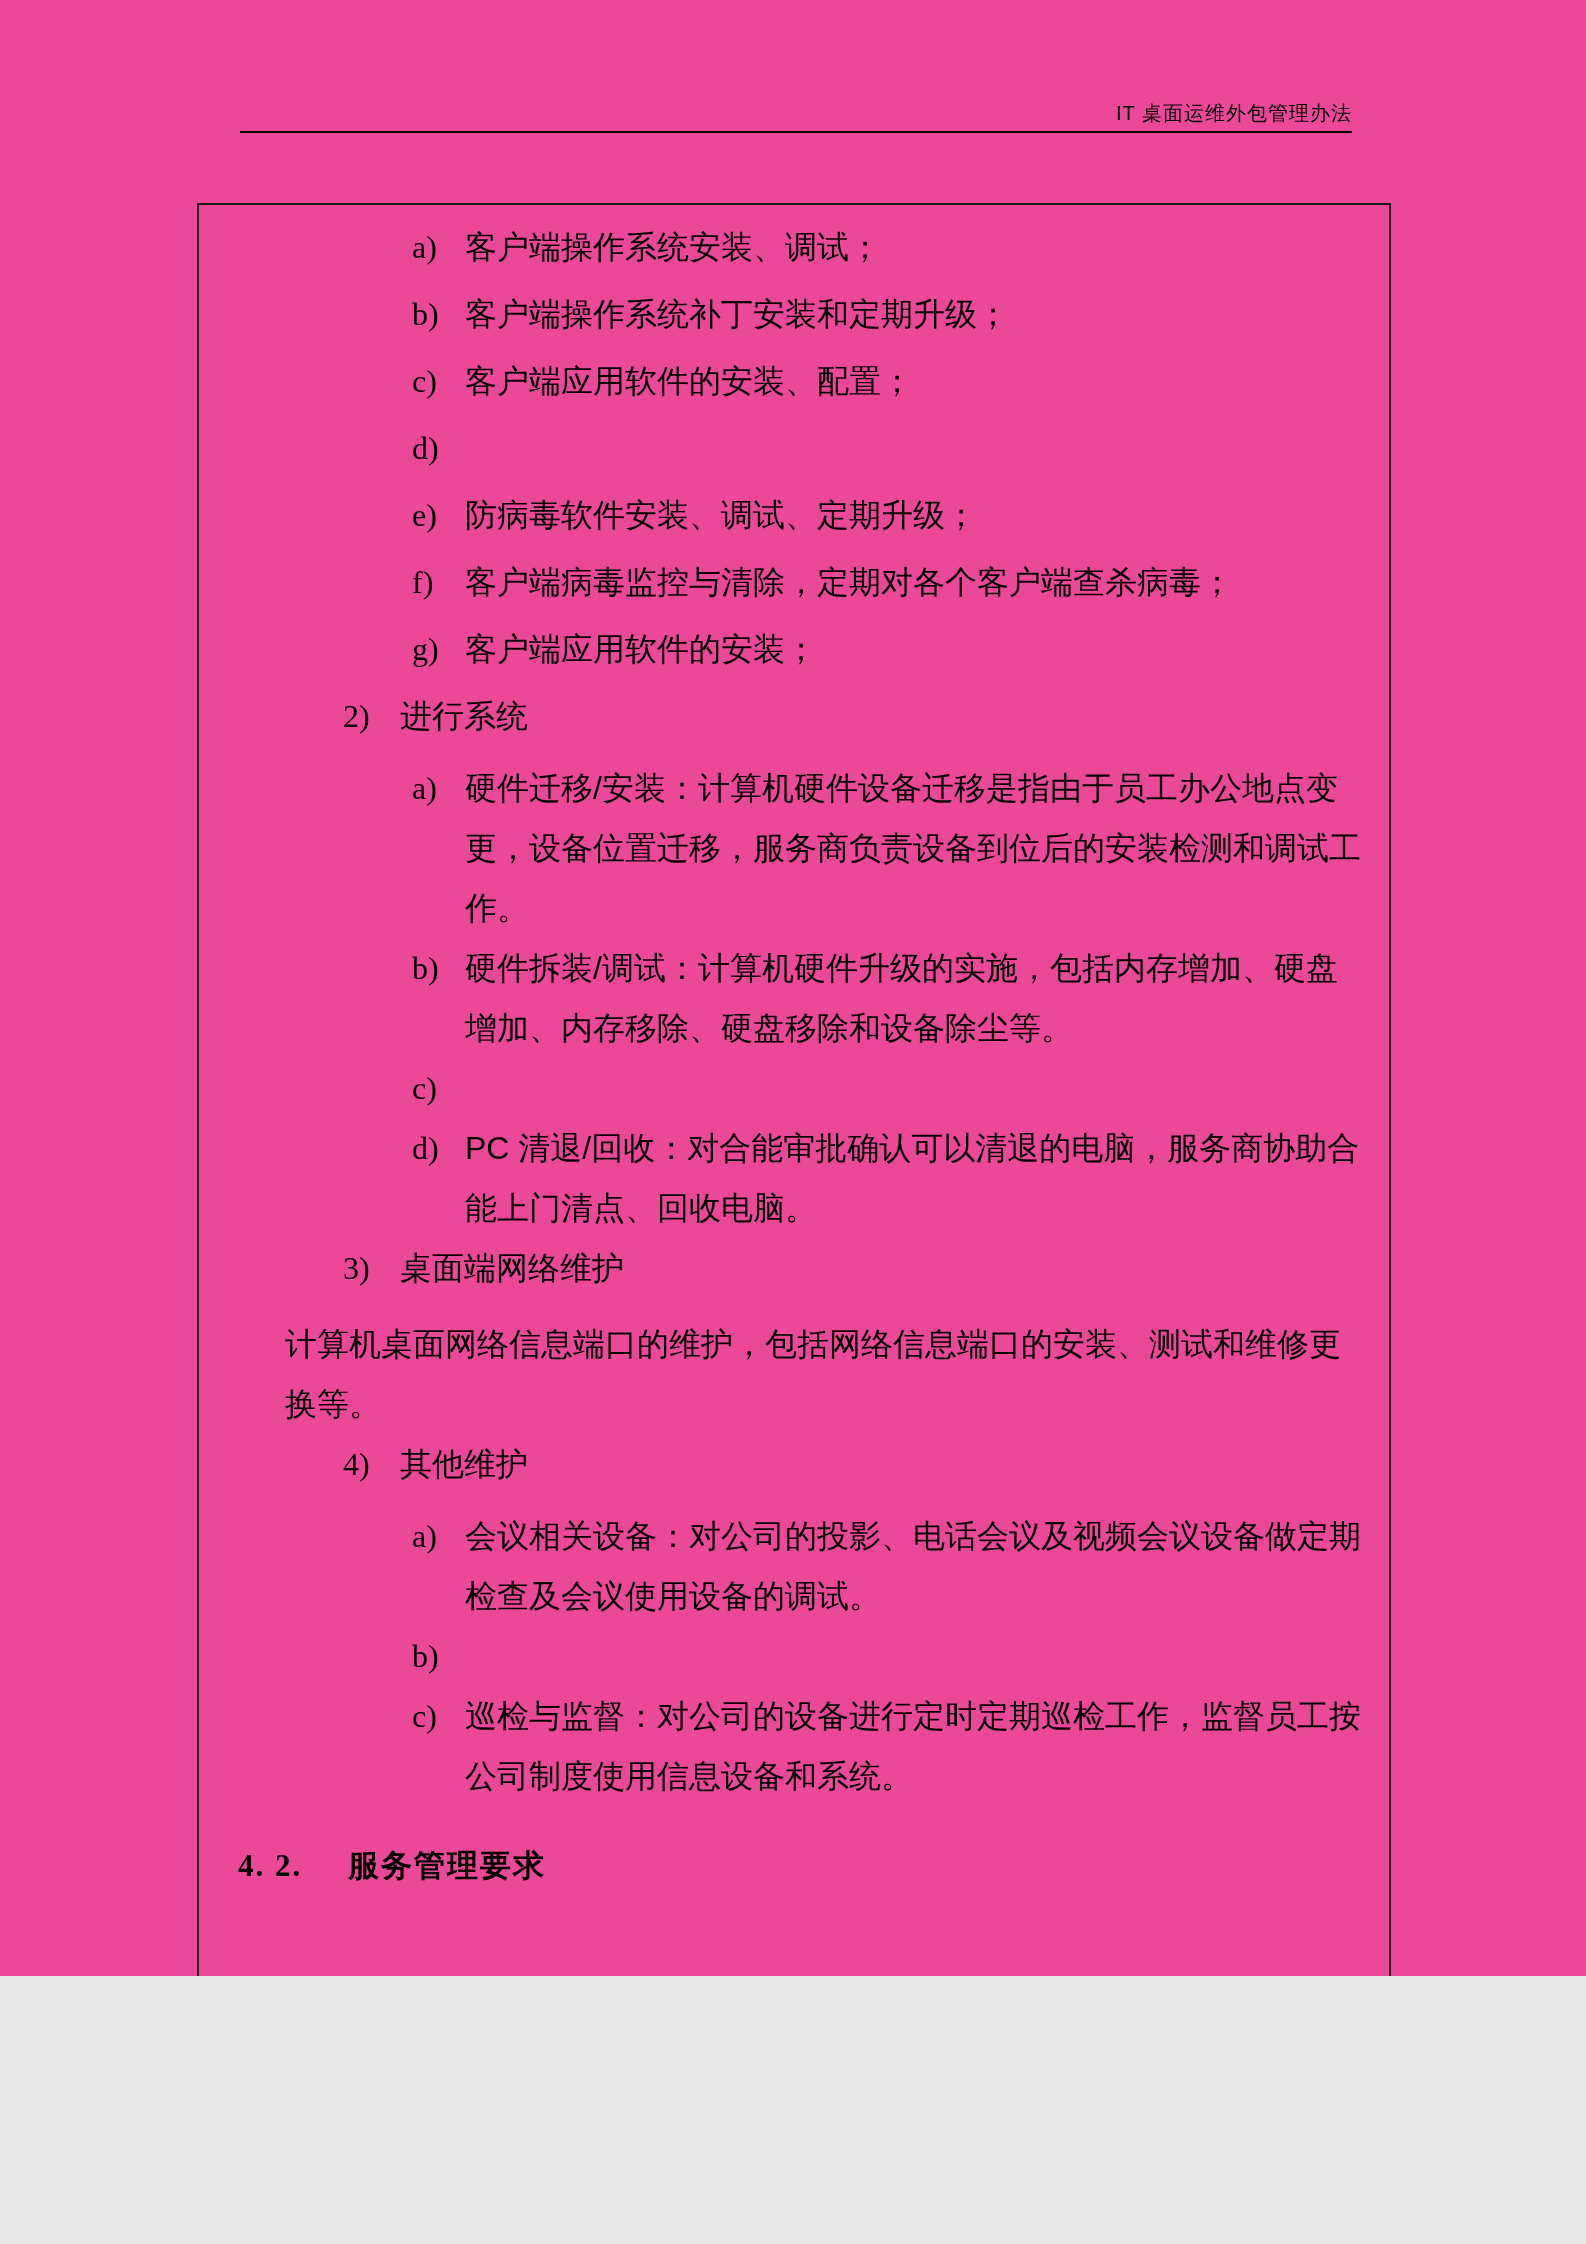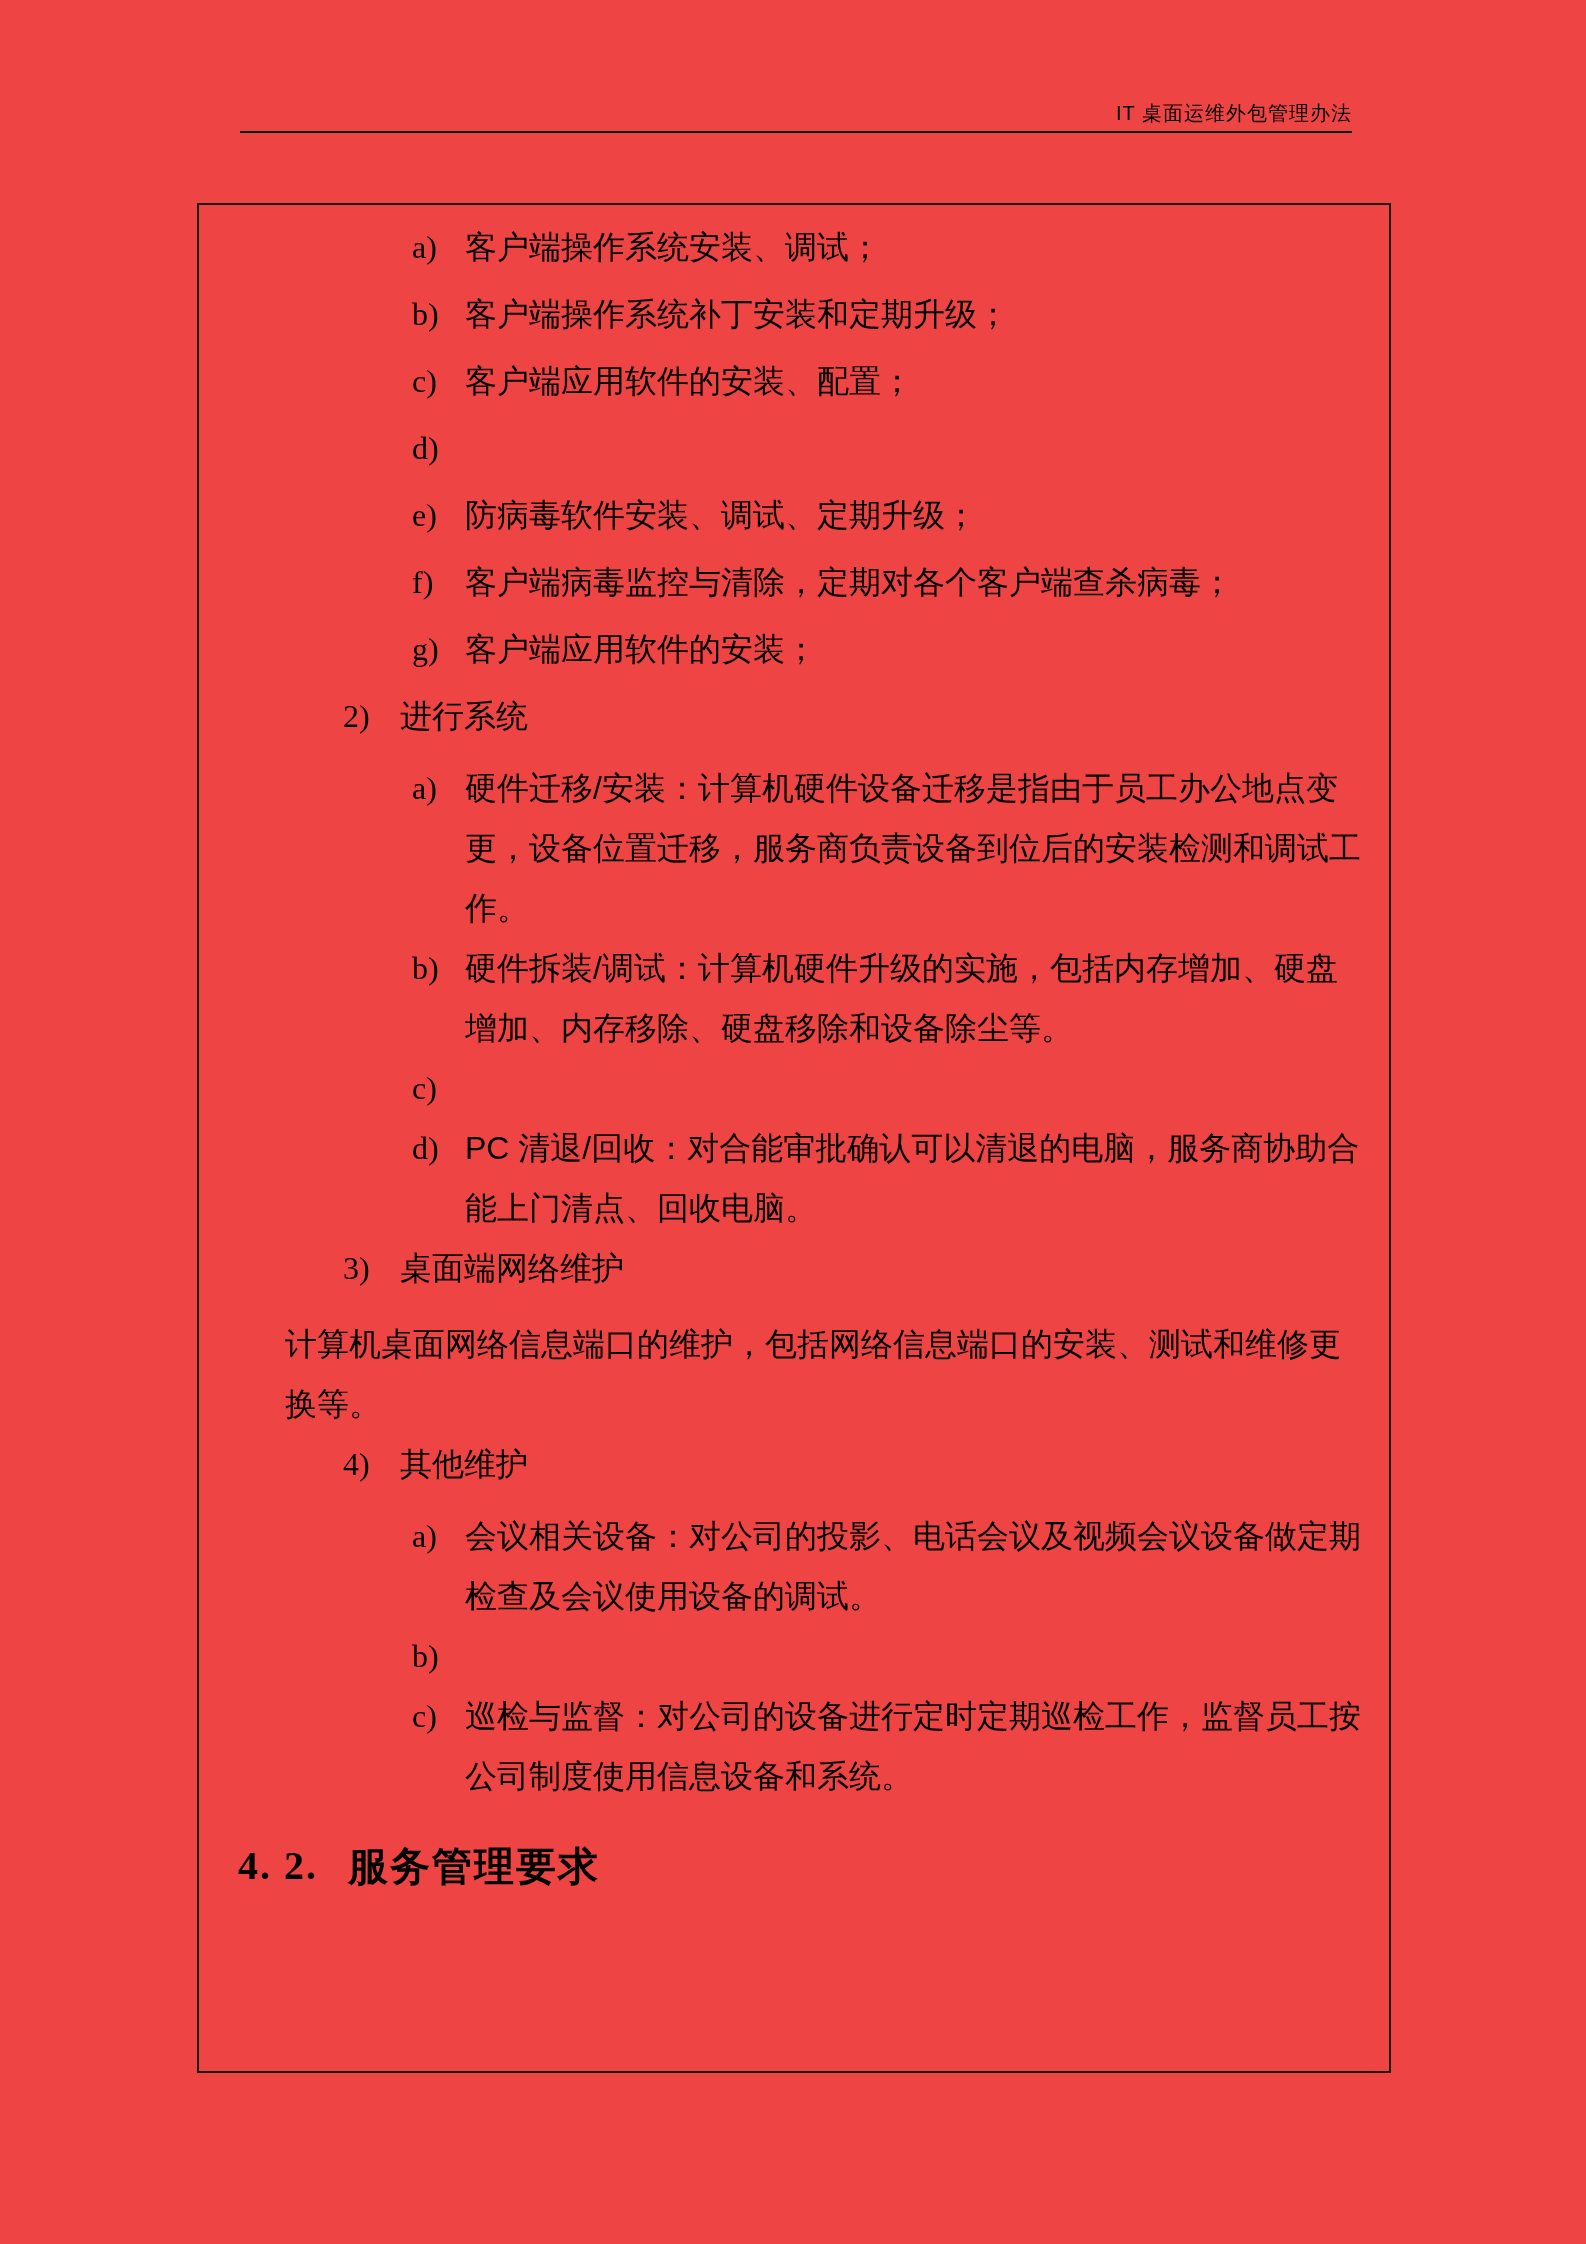--- a/index.html
+++ b/index.html
@@ -1,20 +1,20 @@
 <!DOCTYPE html>
 <html><head>
 <meta charset="utf-8">
 <style>
   html, body { margin: 0; padding: 0; background: #e9e9e9; }
   .page {
     position: relative;
     width: 1586px;
-    height: 2244px;
-    background: #ef4444;
+    height: 1976px;
+    background: #ec4899;
     font-family: "Liberation Sans", "DejaVu Sans", sans-serif;
     color: #000000;
     overflow: hidden;
   }
 
   
   .header {
     position: absolute;
     left: 240px;
     top: 101px;
@@ -59,21 +59,21 @@
   .para { padding-left: 86px; margin-top: 16px; }
 
   .g1 { margin-bottom: 7px; }   
   .mt12 { margin-top: 12px; }
 
   .section-heading {
     display: flex;
     align-items: flex-start;
     margin-top: 28px;
     padding-left: 39px;
-    font-size: 40px;
+    font-size: 31px;
     line-height: 64px;
     font-weight: bold;
   }
   .sec-num {
     flex: 0 0 auto;
     width: 102px;
     font-family: "Liberation Serif", "DejaVu Serif", serif;
     letter-spacing: 2px;
   }
   .sec-title { flex: 1 1 auto; letter-spacing: 2px; margin-left: 8px; }

